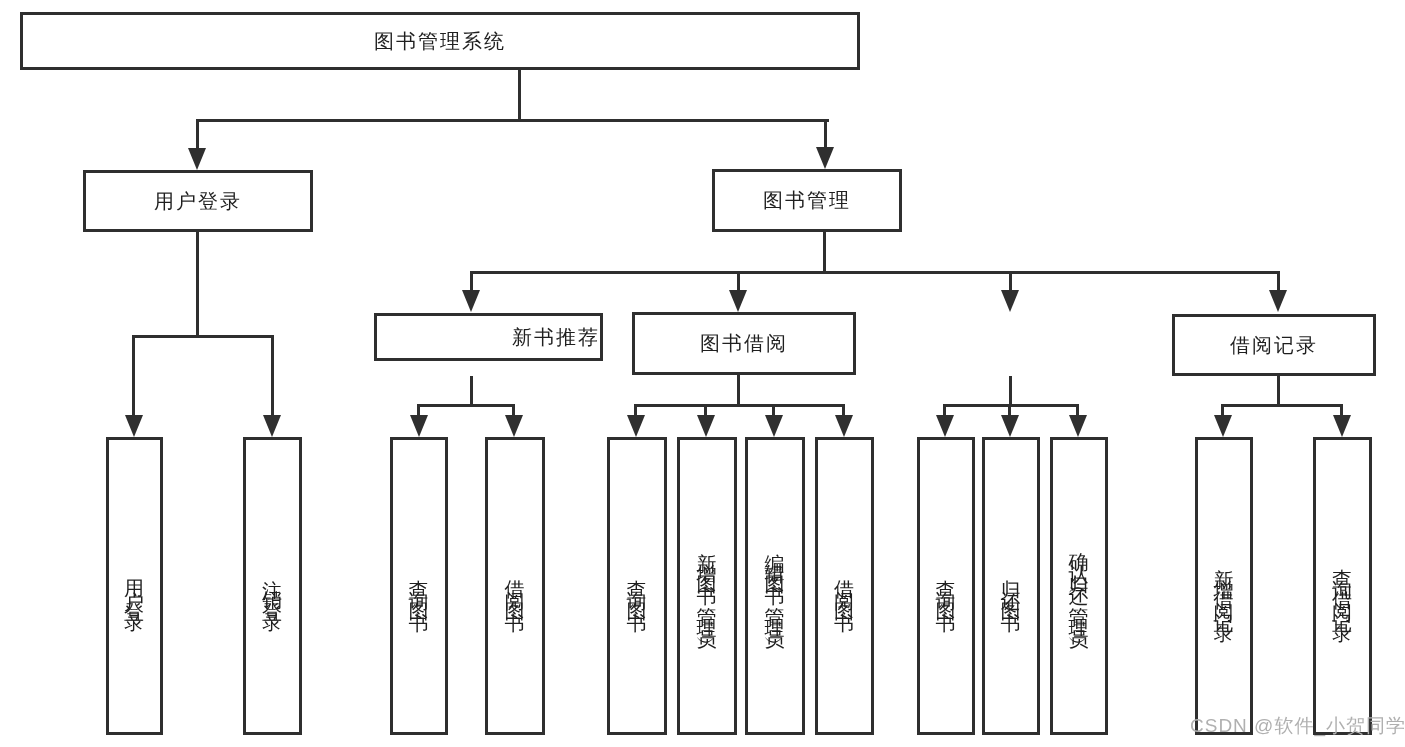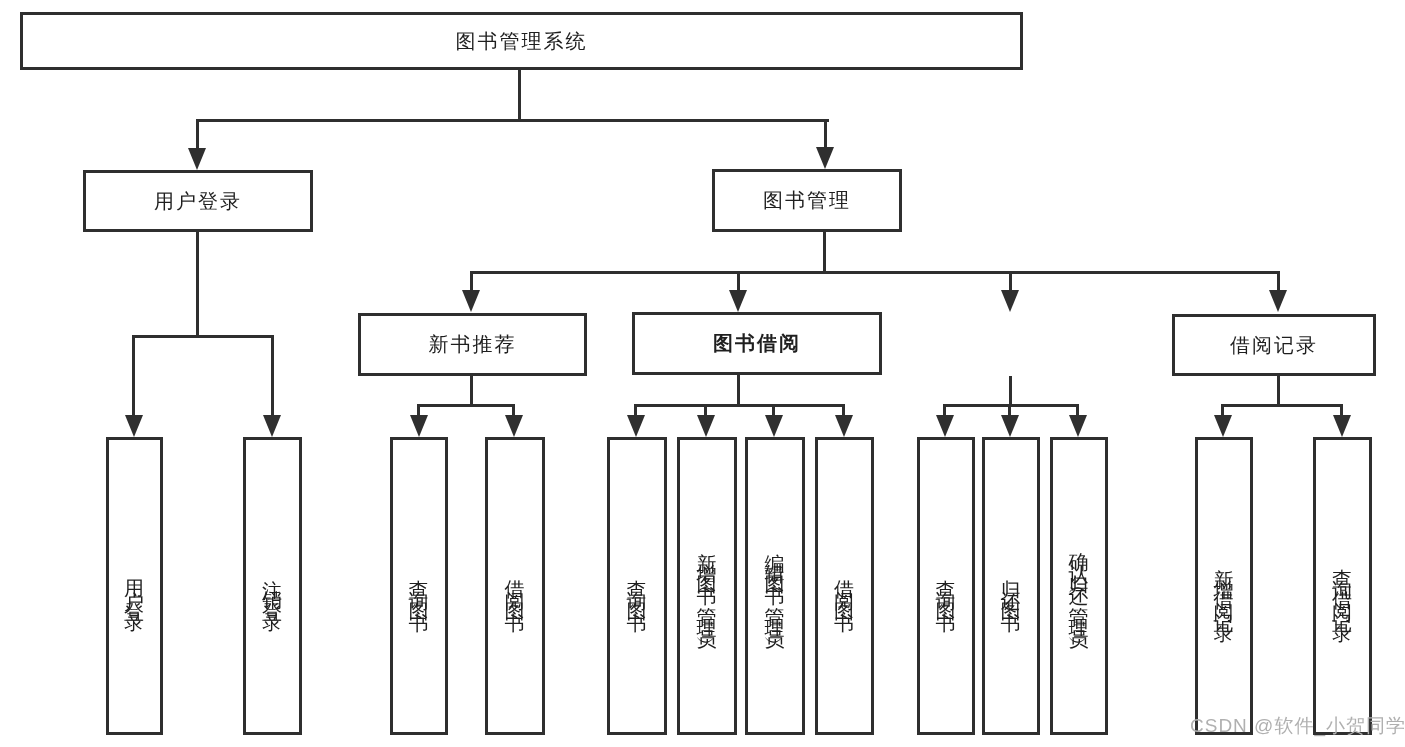--- a/index.html
+++ b/index.html
@@ -23,25 +23,25 @@
   .hnode{font-size:20px;letter-spacing:2px;}
   .vnode{top:437px;height:298px;}
   .vnode .vtxt{
     writing-mode:vertical-rl;
     font-size:20px;
     letter-spacing:11px;
     line-height:1;
     white-space:nowrap;
   }
   
-  .n-root{left:20px;top:12px;width:1003px;height:58px;}
+  .n-root{left:20px;top:12px;width:840px;height:58px;}
   .n-ul  {left:83px; top:170px;width:230px;height:62px;}
   .n-bm  {left:712px;top:169px;width:190px;height:63px;}
-  .n-nb  {left:358px;top:313px;width:229px;height:63px;}
-  .n-bb  {left:632px;top:312px;width:250px;height:63px;font-weight:bold;}
+  .n-nb  {left:374px;top:313px;width:229px;height:48px;justify-content:flex-end;}
+  .n-bb  {left:632px;top:312px;width:224px;height:63px;}
   .n-cb  {left:905px;top:314px;width:213px;height:62px;}
   .n-br  {left:1172px;top:314px;width:204px;height:62px;}
   .l-ul1{left:106px;width:57px;}
   .l-ul2{left:243px;width:59px;}
   .l-nb1{left:390px;width:58px;}
   .l-nb2{left:485px;width:60px;}
   .l-bb1{left:607px;width:60px;}
   .l-bb2{left:677px;width:60px;}
   .l-bb3{left:745px;width:60px;}
   .l-bb4{left:815px;width:59px;}

